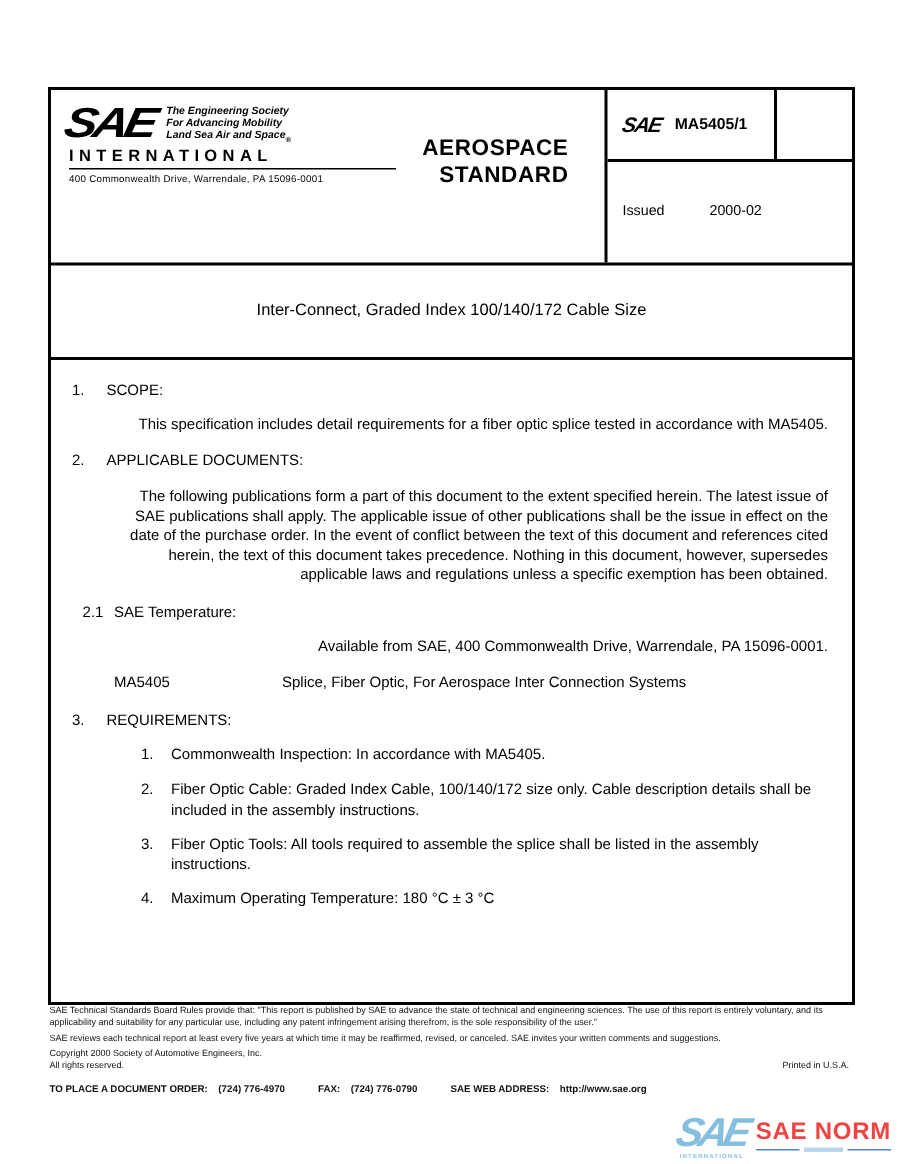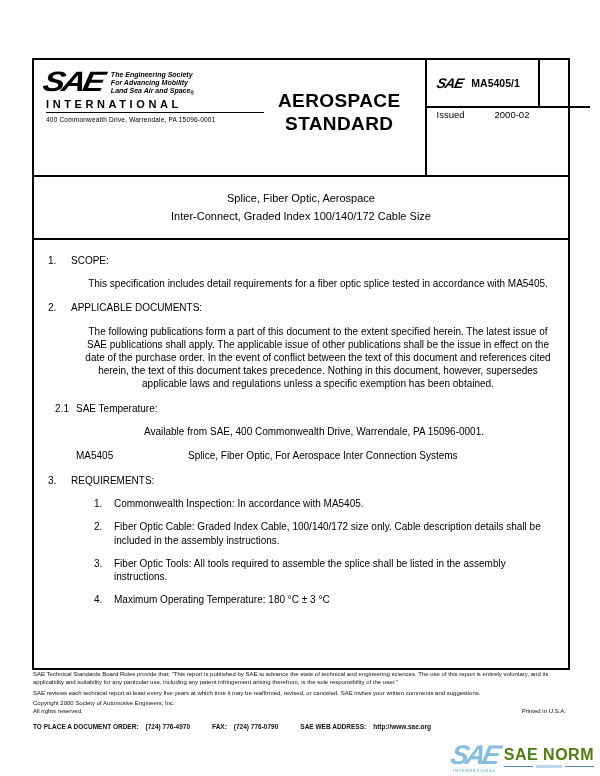--- a/index.html
+++ b/index.html
@@ -25,48 +25,48 @@
     transform-origin:left top; padding-right:6px;
   }
   .tagline { font-size:7px; font-weight:bold; font-style:italic; line-height:1.15; padding-top:1px; white-space:nowrap; }
   .reg-mark { font-size:5px; vertical-align:sub; }
   .intl {
     font-weight:bold; font-size:11px; letter-spacing:3.6px; white-space:nowrap;
     border-bottom:1.5px solid #000; padding-bottom:2px; margin-top:0px; width:218px;
   }
   .addr { font-size:6.5px; margin-top:3px; letter-spacing:0.2px; }
   .doc-type {
-    font-size:19px; font-weight:bold; letter-spacing:0.4px; line-height:1.2;
-    margin:20px 24px 0 0; text-align:center; white-space:pre-line;
+    font-size:15px; font-weight:bold; letter-spacing:0.4px; line-height:1.2;
+    margin:20px 24px 0 0; text-align:right; white-space:pre-line;
   }
 
   .hdr-right { width:163px; border-left:2px solid #000; display:flex; flex-direction:column; flex-shrink:0; }
   .hdr-right-top { display:flex; height:46px; border-bottom:2px solid #000; flex-shrink:0; }
   .doc-num-cell { flex:1; display:flex; align-items:center; padding-left:10px; border-right:2px solid #000; }
   .sae-small {
     display:inline-block; font-style:italic; font-weight:900; font-size:14px;
     letter-spacing:-1px; transform:skewX(-12deg); margin-right:9px;
   }
   .doc-num { font-weight:bold; font-size:10.5px; }
   .hdr-corner-cell { width:50px; }
-  .issued-row { display:flex; padding:1px 0 0 10px; font-size:9.5px; }
+  .issued-row { display:flex; padding:27px 0 0 10px; font-size:9.5px; }
   .issued-date { margin-left:30px; }
 
   
   .title-row {
     height:61px; border-bottom:2px solid #000; flex-shrink:0;
     display:flex; flex-direction:column; justify-content:center; align-items:center;
     font-size:11px; line-height:1.6; text-align:center;
   }
 
   
   .body { flex:1; padding:14px 16px 0 14px; font-size:10px; line-height:1.32; }
   .sec-head { display:flex; margin-bottom:10px; }
   .sec-num { width:23px; flex-shrink:0; }
-  .para { margin:0 0 11px 36px; text-align:center; }
+  .para { margin:0 0 11px 36px; text-align:right; }
   .sub-head { display:flex; margin-bottom:10px;text-align:center; }
   .sub-num { width:28px; flex-shrink:0; }
   .ref-line { display:flex; margin:0 0 12px 28px;gap:40px; }
   .ref-code { width:72px; flex-shrink:0; }
   .req-item { display:flex; margin:0 0 10px 46px; }
   .req-num { width:20px; flex-shrink:0; }
 
   
   .footer { position:absolute; left:33px; width:533px; top:671px; font-size:6px; line-height:1.3; color:#111; }
   .notice { margin-bottom:3px; }
@@ -77,21 +77,21 @@
 
   
   .brand { position:absolute; right:6px; bottom:3px; display:flex; align-items:flex-start; }
   .brand-sae-wrap { display:flex; flex-direction:column; align-items:center; margin-right:6px; }
   .brand-sae {
     display:inline-block; font-style:italic; font-weight:900; font-size:27px;
     letter-spacing:-3px; line-height:0.8; transform:skewX(-12deg); color:#85bedf;
   }
   .brand-intl { font-size:4px; letter-spacing:0.8px; font-weight:bold; color:#85bedf; margin-top:1px; }
   .brand-norm-wrap { display:flex; flex-direction:column; padding-top:2px; }
-  .brand-norm { color:#4d7c0f; font-weight:900; font-size:16px; letter-spacing:0.5px; line-height:1; white-space:nowrap; }
+  .brand-norm { color:#ef4444; font-weight:900; font-size:16px; letter-spacing:0.5px; line-height:1; white-space:nowrap; }
   .brand-rule { display:flex; align-items:center; margin-top:2px; }
   .brand-rule::before, .brand-rule::after { content:""; flex:1; border-top:1px solid #4a86c8; }
   .brand-rule .mid { width:26px; height:3px; background:#b9d6ea; margin:0 3px; }
 </style>
 </head>
 <body>
 
 <div class="page">
 
   <div class="doc-box">
@@ -123,21 +123,20 @@
           <div class="hdr-corner-cell"></div>
         </div>
         <div class="issued-row">
           <span class="issued-label">Issued</span>
           <span class="issued-date">2000-02</span>
         </div>
       </div>
     </div>
 
     <div class="title-row">
-      <div>Splice, Fiber Optic, Aerospace</div>
       <div>Inter-Connect, Graded Index 100/140/172 Cable Size</div>
     </div>
 
     <div class="body">
 
       <div class="sec-head">
         <span class="sec-num">1.</span>
         <span>SCOPE:</span>
       </div>
       <p class="para">This specification includes detail requirements for a fiber optic splice tested in accordance with MA5405.</p>

